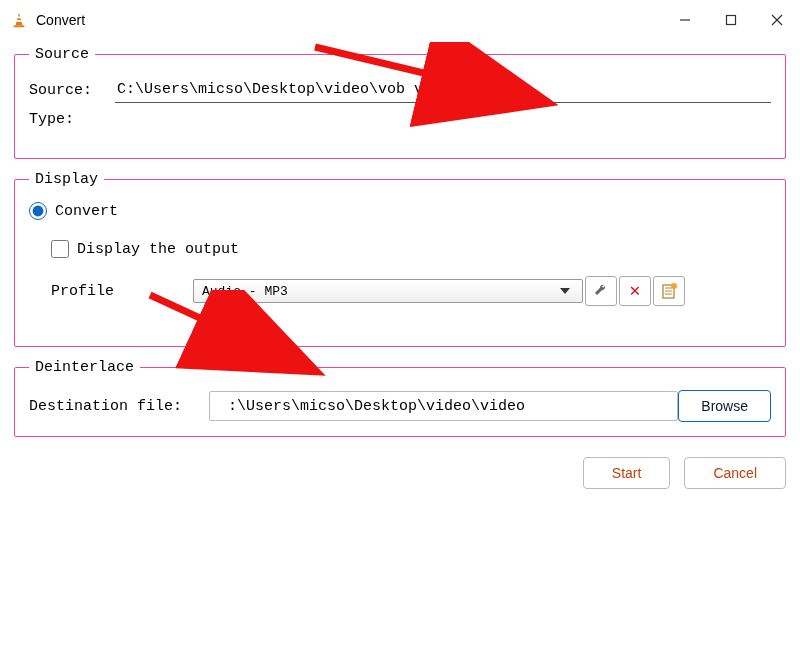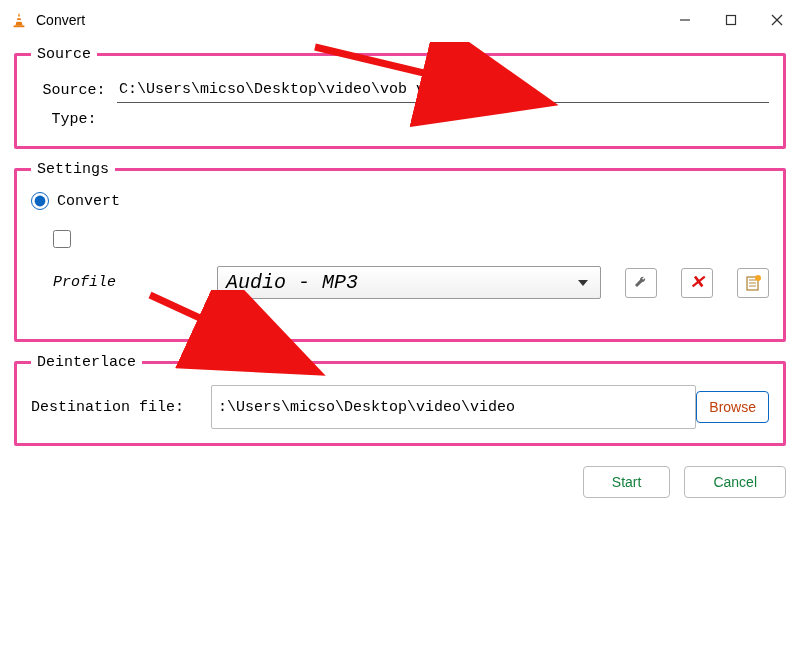--- a/index.html
+++ b/index.html
@@ -46,38 +46,37 @@
       justify-content: center;
       font-family: "Segoe UI Symbol", Arial, sans-serif;
       font-size: 12px;
       background: transparent;
       border: none;
     }
     .content {
       padding: 6px 14px 8px 14px;
     }
     fieldset {
-      border: 3px solid #ec4899;
+      border: 1px solid #ec4899;
       border-radius: 2px;
       margin-bottom: 12px;
       padding: 14px 14px 14px 14px;
     }
     legend {
       padding: 0 6px;
       font-size: 15px;
     }
     .row {
       display: flex;
       align-items: center;
       margin-bottom: 8px;
     }
-    .row:last-child { margin-bottom: 4px; }
+    .row:last-child { margin-bottom: 16px; }
     .lbl {
       min-width: 86px;
-      text-align: center;
     }
     .text-input {
       flex: 1;
       border: none;
       border-bottom: 1px solid #555;
       padding: 4px 2px 4px 2px;
       font-family: inherit;
       font-size: 15px;
       background: #fff;
       outline: none;
@@ -97,41 +96,40 @@
       width: 18px;
       height: 18px;
       accent-color: #0a66c2;
     }
     .indent {
       margin-left: 22px;
     }
     .profile-row {
       display: flex;
       align-items: center;
-      gap: 24px;
+      gap: 2px;
       margin: 18px 0 26px 0;
-      font-style: italic;
     }
     .profile-label {
       width: 140px;
       margin-left: 22px;
     }
     .dropdown {
       flex: 1;
       max-width: 390px;
-      height: 33px;
+      height: 24px;
       border: 1px solid #999;
       border-radius: 2px;
       background: linear-gradient(#fff, #f0f0f0);
       display: flex;
       align-items: center;
       justify-content: space-between;
       padding: 0 12px 0 8px;
       font-family: inherit;
-      font-size: 20px;
+      font-size: 13px;
     }
     .dropdown .caret {
       width: 0; height: 0;
       border-left: 5px solid transparent;
       border-right: 5px solid transparent;
       border-top: 6px solid #333;
     }
     .iconbtn {
       width: 32px;
       height: 30px;
@@ -149,41 +147,41 @@
       line-height: 1;
     }
     .dest-row {
       display: flex;
       align-items: center;
       gap: 0;
     }
     .dest-label { min-width: 180px; }
     .dest-input {
       flex: 1;
-      height: 44px;
+      height: 30px;
       border: 1px solid #bbb;
       border-radius: 2px;
-      padding: 0 6px;
+      padding: 0 18px;
       font-family: inherit;
       font-size: 15px;
       background: #fff;
     }
     .btn {
       height: 32px;
-      padding: 0 12px;
+      padding: 0 22px;
       border: 1px solid #0a66c2;
       border-radius: 4px;
       background: #fff;
       font-family: "Segoe UI", Arial, sans-serif;
       font-size: 14px;
-      color: #c2410c;
+      color: #0f172a;
     }
     .btn.gray {
       border: 1px solid #bbb;
-      color: #15803d;
+      color: #c2410c;
       padding: 7px 28px;
     }
     .footer {
       display: flex;
       justify-content: flex-end;
       gap: 14px;
       padding: 0 14px;
     }
     .underline-first::first-letter { text-decoration: underline; }
     
@@ -232,31 +230,32 @@
     <div class="row">
       <span class="lbl">Source:</span>
       <input class="text-input" value="C:\Users\micso\Desktop\video\vob video.vob" style="">
     </div>
     <div class="row">
       <span class="lbl">Type:</span>
     </div>
   </fieldset>
 
   <fieldset>
-    <legend>Settings</legend>
+    <legend>Display</legend>
 
     <label class="radio-row">
       <input type="radio" name="mode" checked="" style="">
       <span>Convert</span>
     </label>
 
     <div style="height:10px"></div>
 
     <label class="check-row indent">
       <input type="checkbox" style="">
+      <span>Display the output</span>
     </label>
 
 
     <div class="profile-row">
       <span class="profile-label">Profile</span>
       <div class="dropdown">
         <span>Audio - MP3</span>
         <span class="caret"></span>
       </div>
       <div class="iconbtn">

